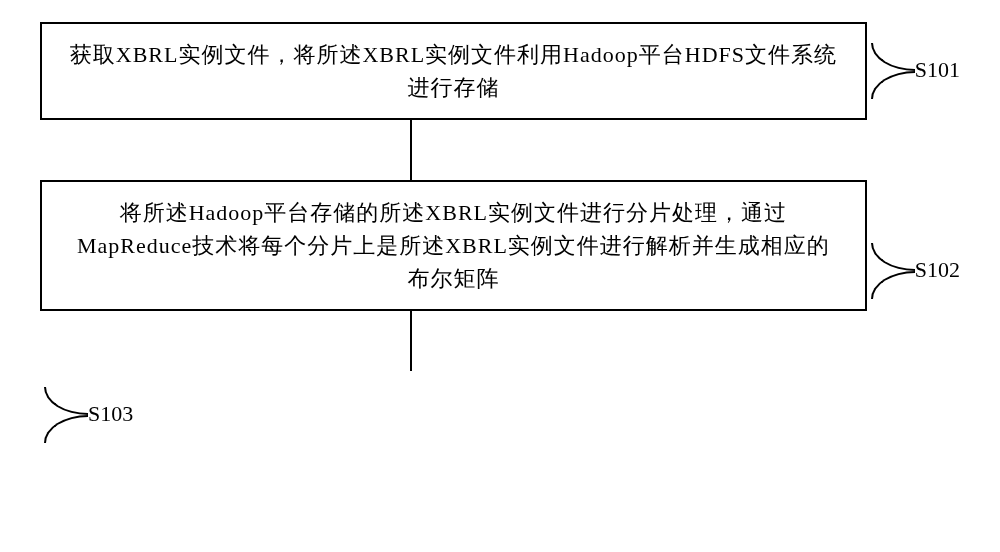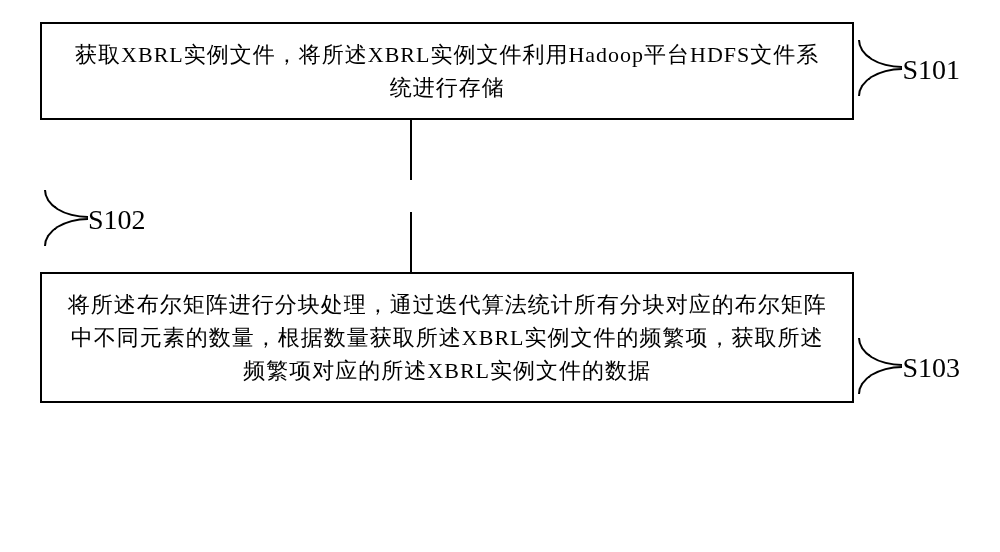--- a/index.html
+++ b/index.html
@@ -30,21 +30,21 @@
       background: #000;
       margin-left: 370px;
       position: relative;
     }
     .box-row {
       display: flex;
       align-items: center;
       position: relative;
     }
     .step-label {
-      font-size: 28px;
+      font-size: 22px;
       color: #000;
       margin-left: 48px;
       position: relative;
     }
     .curve {
       position: absolute;
       left: -44px;
       width: 44px;
       height: 28px;
       border-bottom: 2px solid #000;
@@ -79,31 +79,31 @@
   <div class="step-label label1">
     <span class="curve"></span>
     <span class="curve2"></span>
     <span>S101</span>
   </div>
 </div>
 
 <div class="connector" id="conn1"></div>
 
 <div class="box-row">
+  <div class="flow-box">
+    <div class="flow-text">将所述Hadoop平台存储的所述XBRL实例文件进行分片处理，通过MapReduce技术将每个分片上是所述XBRL实例文件进行解析并生成相应的布尔矩阵</div>
+  </div>
   <div class="step-label label2">
     <span class="curve"></span>
     <span class="curve2"></span>
     <span>S102</span>
   </div>
 </div>
 
 <div class="connector" id="conn2"></div>
 
 <div class="box-row">
-  <div class="flow-box">
-    <div class="flow-text">将所述布尔矩阵进行分块处理，通过迭代算法统计所有分块对应的布尔矩阵中不同元素的数量，根据数量获取所述XBRL实例文件的频繁项，获取所述频繁项对应的所述XBRL实例文件的数据</div>
-  </div>
   <div class="step-label label3">
     <span class="curve"></span>
     <span class="curve2"></span>
     <span>S103</span>
   </div>
 </div>
 
 </body></html>

